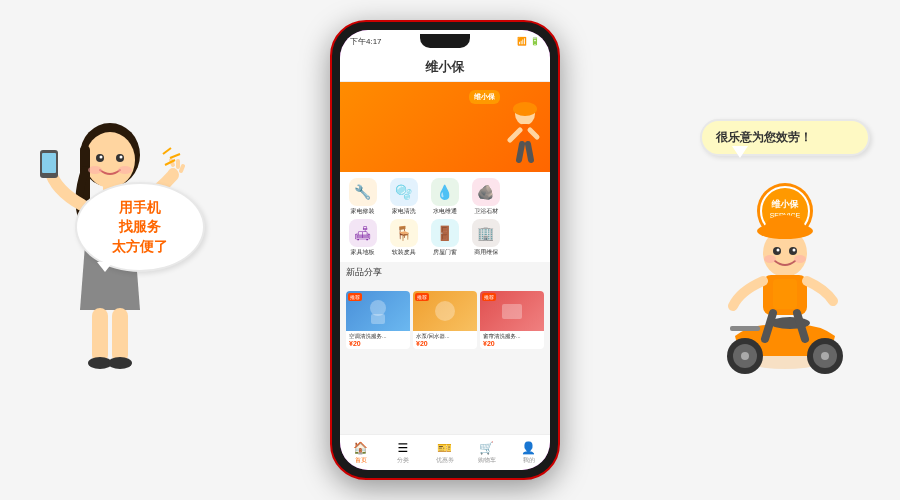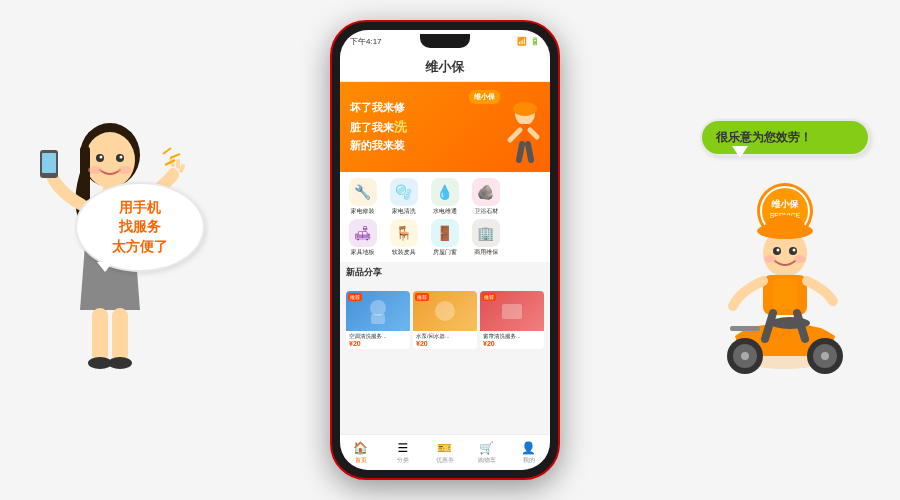--- a/index.html
+++ b/index.html
@@ -212,21 +212,21 @@
     
     .new-products {
       background: #f5f5f5;
       flex: 1;
       padding: 4px 6px;
       overflow: hidden;
     }
 
     .section-title {
       font-size: 9px;
-      font-weight: bold;
+      font-weight: normal;
       color: #333;
       margin-bottom: 12px;
     }
 
     .product-grid {
       display: grid;
       grid-template-columns: repeat(3, 1fr);
       gap: 3px;
     }
 
@@ -323,21 +323,21 @@
       width: 230px;
       height: 500px;
       display: flex;
       flex-direction: column;
       align-items: center;
       justify-content: center;
       position: relative;
     }
 
     .speech-bubble-right {
-      background: #84cc16;
+      background: #fef9c3;
       border: 2px solid #e8e8e8;
       border-radius: 20px;
       padding: 8px 14px;
       font-size: 12px;
       color: #333;
       font-weight: bold;
       margin-bottom: 15px;
       position: relative;
       box-shadow: 2px 2px 5px rgba(0,0,0,0.1);
     }
@@ -450,27 +450,20 @@
       <div class="status-bar">
         <span>下午4:17</span>
         <span>📶 🔋</span>
       </div>
 
       <div class="app-header">
         <span>维小保</span>
       </div>
 
       <div class="banner">
-        <div class="banner-text">
-          <div>坏了我来修</div>
-          <div>
-            脏了我来<span class="highlight">洗</span>
-          </div>
-          <div>新的我来装</div>
-        </div>
         <div class="banner-logo">维小保</div>
 
         <svg class="banner-person" viewBox="0 0 40 70" xmlns="http://www.w3.org/2000/svg">
           <ellipse cx="20" cy="12" rx="10" ry="11" fill="#ffd5a0"></ellipse>
 
           <ellipse cx="20" cy="7" rx="12" ry="7" fill="#ff8c00"></ellipse>
           <rect x="15" y="22" width="10" height="20" rx="3" fill="#ff6600"></rect>
 
           <line x1="15" y1="28" x2="5" y2="38" stroke="#ffd5a0" stroke-width="5" stroke-linecap="round"></line>
           <line x1="25" y1="28" x2="32" y2="35" stroke="#ffd5a0" stroke-width="5" stroke-linecap="round"></line>

